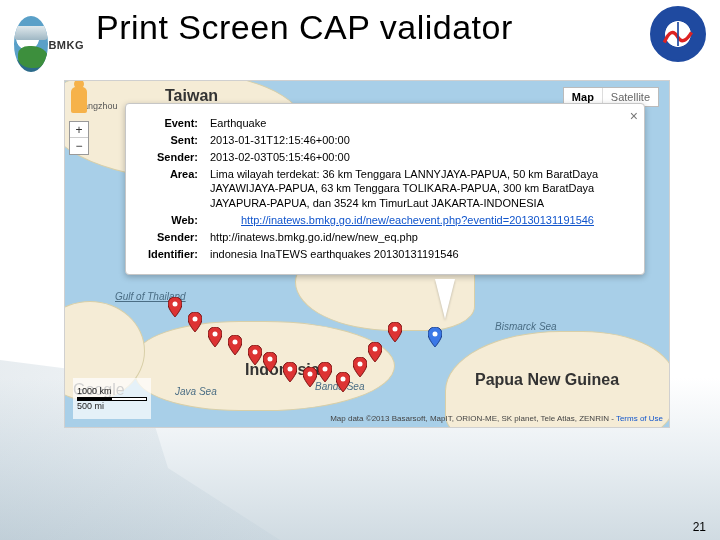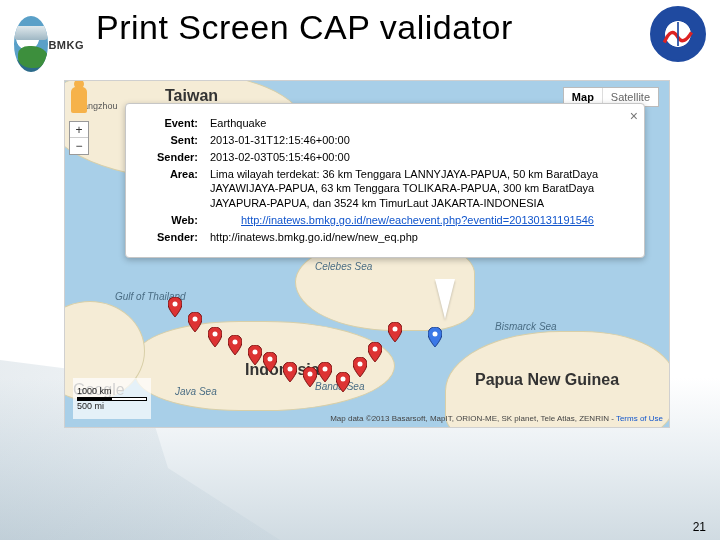--- a/index.html
+++ b/index.html
@@ -155,21 +155,21 @@
 
   <div class="screenshot">
     <div class="map">
       <div class="land l1"></div>
       <div class="land l2"></div>
       <div class="land l3"></div>
       <div class="land l4"></div>
       <div class="land l5"></div>
 
       <div class="sea-label" style="left:250px; top:180px;">Celebes Sea</div>
-      <div class="sea-label" style="left:50px; top:210px;">Gulf of Thailand</div>
+      <div class="sea-label" style="left:50px; top:210px;text-decoration:underline;">Gulf of Thailand</div>
       <div class="sea-label" style="left:110px; top:305px;">Java Sea</div>
       <div class="sea-label" style="left:250px; top:300px;">Banda Sea</div>
       <div class="sea-label" style="left:430px; top:240px;">Bismarck Sea</div>
 
       <div class="mlabel" style="left:100px; top:6px; font-weight:bold;">Taiwan</div>
       <div class="mlabel" style="left:6px; top:20px; font-weight:normal; color:#555; font-size:9px;">Guangzhou</div>
       <div class="mlabel" style="left:180px; top:280px;">Indonesia</div>
       <div class="mlabel" style="left:410px; top:290px;">Papua New Guinea</div>
 
       <div class="marker blue" style="left:370px; top:260px;">
@@ -285,20 +285,24 @@
             <div class="key">Area:</div>
             <div class="val">Lima wilayah terdekat: 36 km Tenggara LANNYJAYA-PAPUA, 50 km BaratDaya JAYAWIJAYA-PAPUA, 63 km Tenggara TOLIKARA-PAPUA, 300 km BaratDaya JAYAPURA-PAPUA, dan 3524 km TimurLaut JAKARTA-INDONESIA</div>
           </div>
         <div class="row">
             <div class="key">Web:</div>
             <div class="val"><a>http://inatews.bmkg.go.id/new/eachevent.php?eventid=20130131191546</a></div>
           </div>
         <div class="row">
             <div class="key">Sender:</div>
             <div class="val">http://inatews.bmkg.go.id/new/new_eq.php</div>
+          </div>
+        <div class="row">
+            <div class="key">Identifier:</div>
+            <div class="val">indonesia InaTEWS earthquakes 20130131191546</div>
           </div>
       </div>
       <div class="info-tail"></div>
 
       <div class="gcred">Google</div>
       <div class="scalebar">
         <span>1000 km</span>
         <div class="bar"></div>
         <span>500 mi</span>
       </div>

